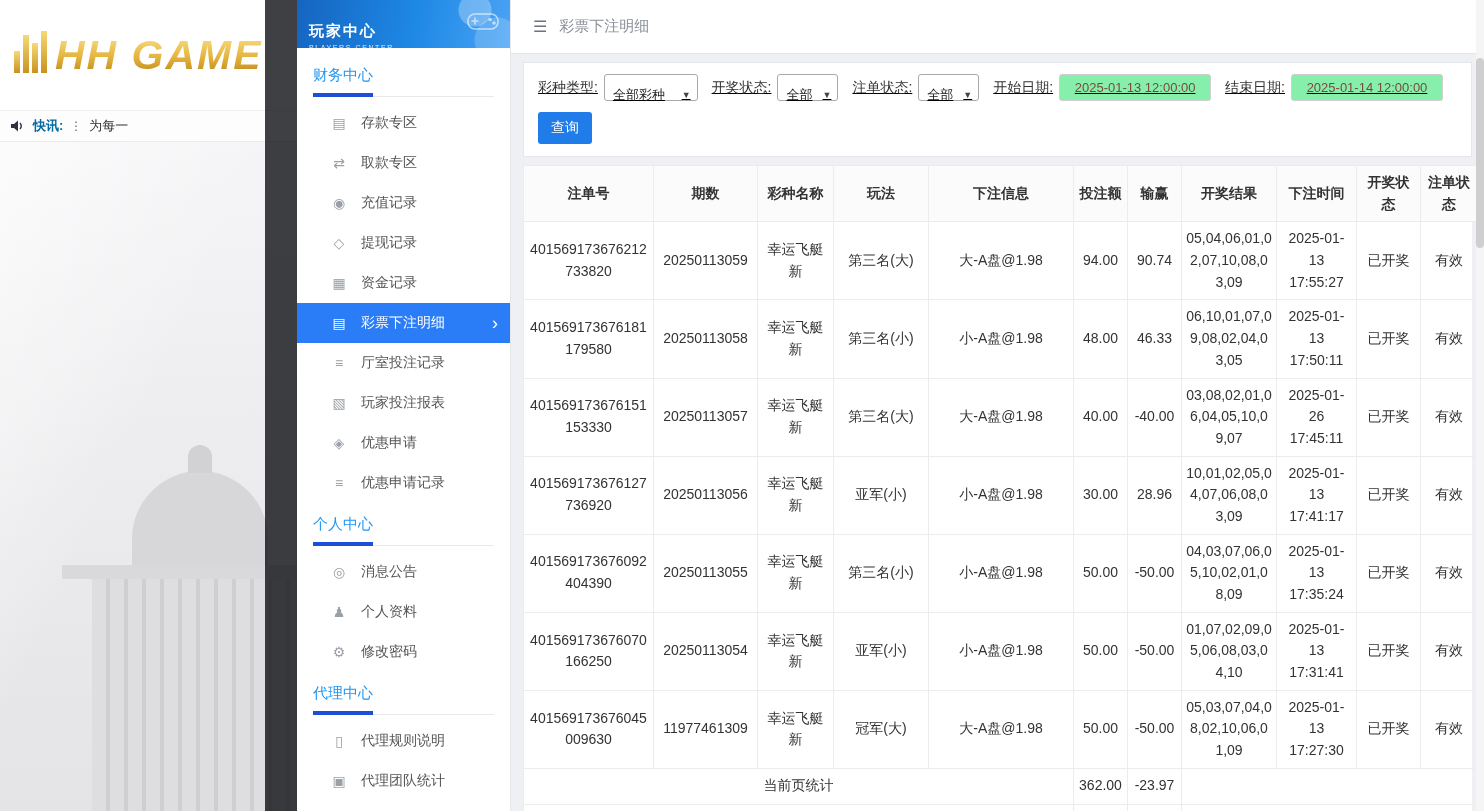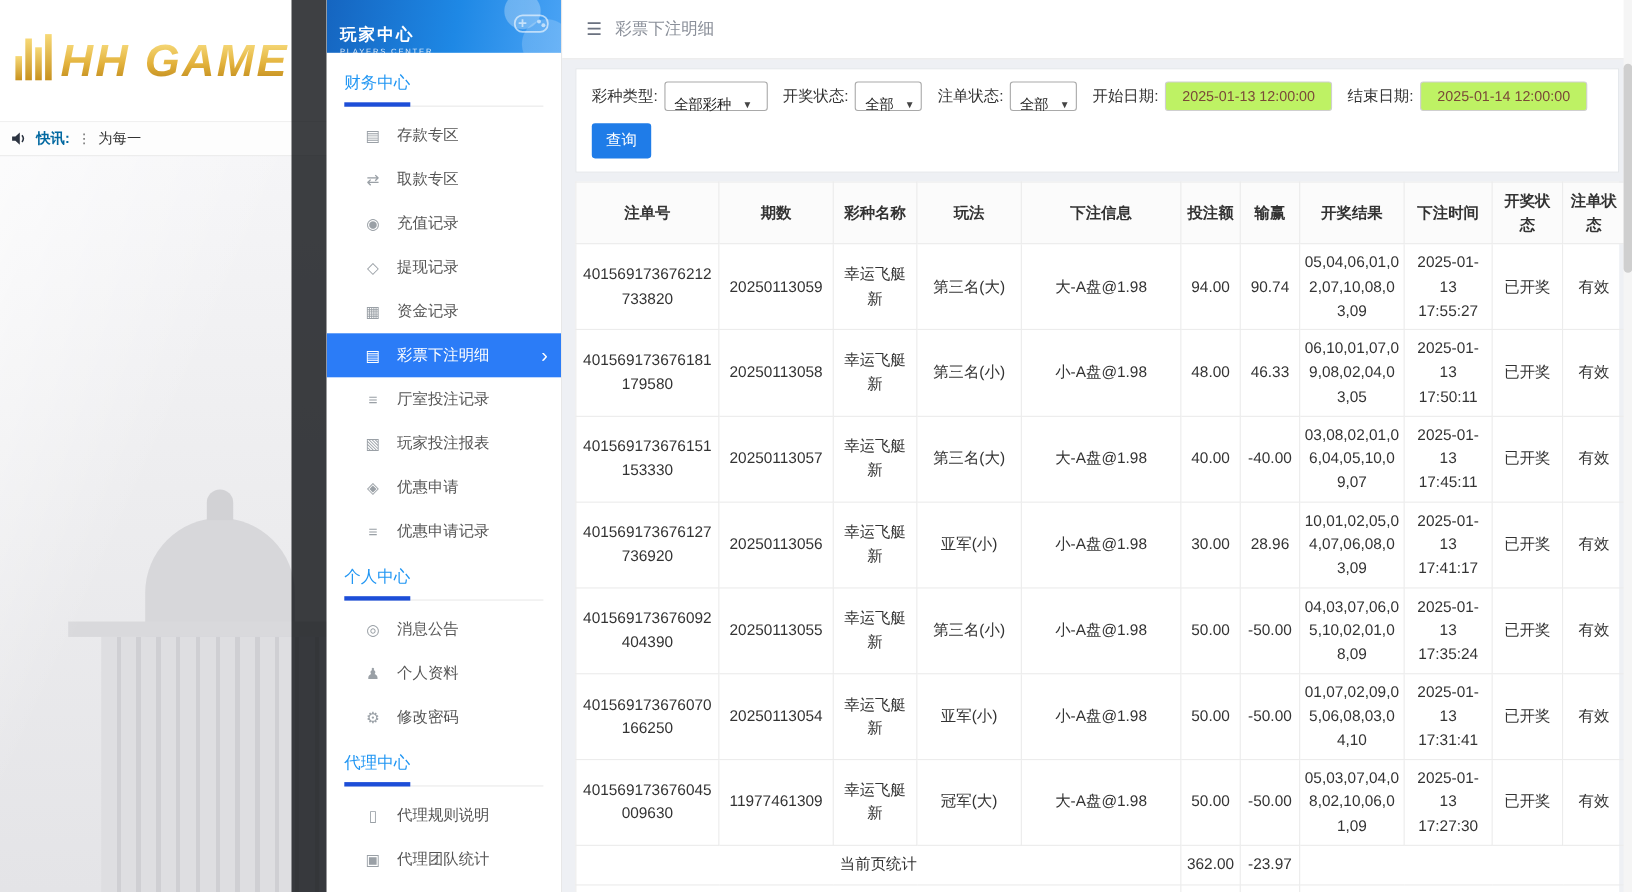--- a/index.html
+++ b/index.html
@@ -58,31 +58,31 @@
   .sb-item.active .ic { color:#fff; }
   .sb-item .chev { position:absolute; right:12px; font-size:18px; line-height:1; color:#fff; }
 
   
   .main { position:absolute; left:511px; top:0; width:973px; height:811px; background:#eef0f4; z-index:3; overflow:hidden; }
   .topbar { height:54px; background:#fff; border-bottom:1px solid #e6e6e6; display:flex; align-items:center;
     gap:12px; padding-left:22px; }
   .hamburger { font-size:16px; color:#6b7280; cursor:pointer; }
   .page-title { font-size:15px; color:#8a8f99; }
 
-  .filter-card { margin:8px 12px; background:#fff; border:1px solid #e3e6ea; padding:11px 14px 12px; }
+  .filter-card { margin:8px 12px; background:#fff; border:1px solid #e3e6ea; padding:11px 14px 12px;text-decoration:underline; }
   .filter-row { display:flex; align-items:center; font-size:14px; color:#333; white-space:nowrap; }
   .filter-row label { margin-right:6px; }
   .filter-row label + * { margin-right:14px; }
-  .sel { display:inline-flex; align-items:center; justify-content:flex-start; height:27px;
+  .sel { display:inline-flex; align-items:center; justify-content:space-between; height:27px;
     border:1px solid #a9a9a9; border-radius:3px; background:#fff; font-size:13px; color:#222;
     padding:14px 6px 0 8px; cursor:pointer; gap:10px; }
   .sel .arrow { font-size:9px; color:#444; }
   .sel.w-wide { width:118px; } .sel.w-small { width:64px; }
   .date { height:27px; width:152px; border:1px solid #cfcfcf; border-radius:3px; font-size:13px;
-    color:#7a4a38; text-align:center; font-family:inherit; background:#bef264; }
+    color:#7a4a38; text-align:center; font-family:inherit; background:#86efac; }
   .btn-query { margin-top:11px; background:#1f7ce8; color:#fff; border:none; border-radius:3px;
     font-size:14px; padding:7px 13px; cursor:pointer; font-family:inherit; }
 
   .table-card { margin:0 12px 12px; background:#fff; }
   table { width:100%; border-collapse:collapse; table-layout:fixed; }
   th, td { border:1px solid #ececec; font-size:14px; color:#333; text-align:center;
     padding:6px 4px; vertical-align:middle; line-height:1.55; }
   th { background:#fbfbfb; font-weight:bold; height:42px; }
   tbody td { height:74px; }
   .col-order_id, .col-result { word-break:break-all; }
@@ -297,21 +297,21 @@
             </tr>
             <tr>
               <td class="col-order_id">401569173676151153330</td>
               <td class="col-period">20250113057</td>
               <td class="col-lottery">幸运飞艇新</td>
               <td class="col-play">第三名(大)</td>
               <td class="col-bet_info">大-A盘@1.98</td>
               <td class="col-amount">40.00</td>
               <td class="col-winloss">-40.00</td>
               <td class="col-result">03,08,02,01,06,04,05,10,09,07</td>
-              <td class="col-time">2025-01-13 17:45:11</td>
+              <td class="col-time">2025-01-26 17:45:11</td>
               <td class="col-draw_status">已开奖</td>
               <td class="col-order_status">有效</td>
             </tr>
             <tr>
               <td class="col-order_id">401569173676127736920</td>
               <td class="col-period">20250113056</td>
               <td class="col-lottery">幸运飞艇新</td>
               <td class="col-play">亚军(小)</td>
               <td class="col-bet_info">小-A盘@1.98</td>
               <td class="col-amount">30.00</td>

